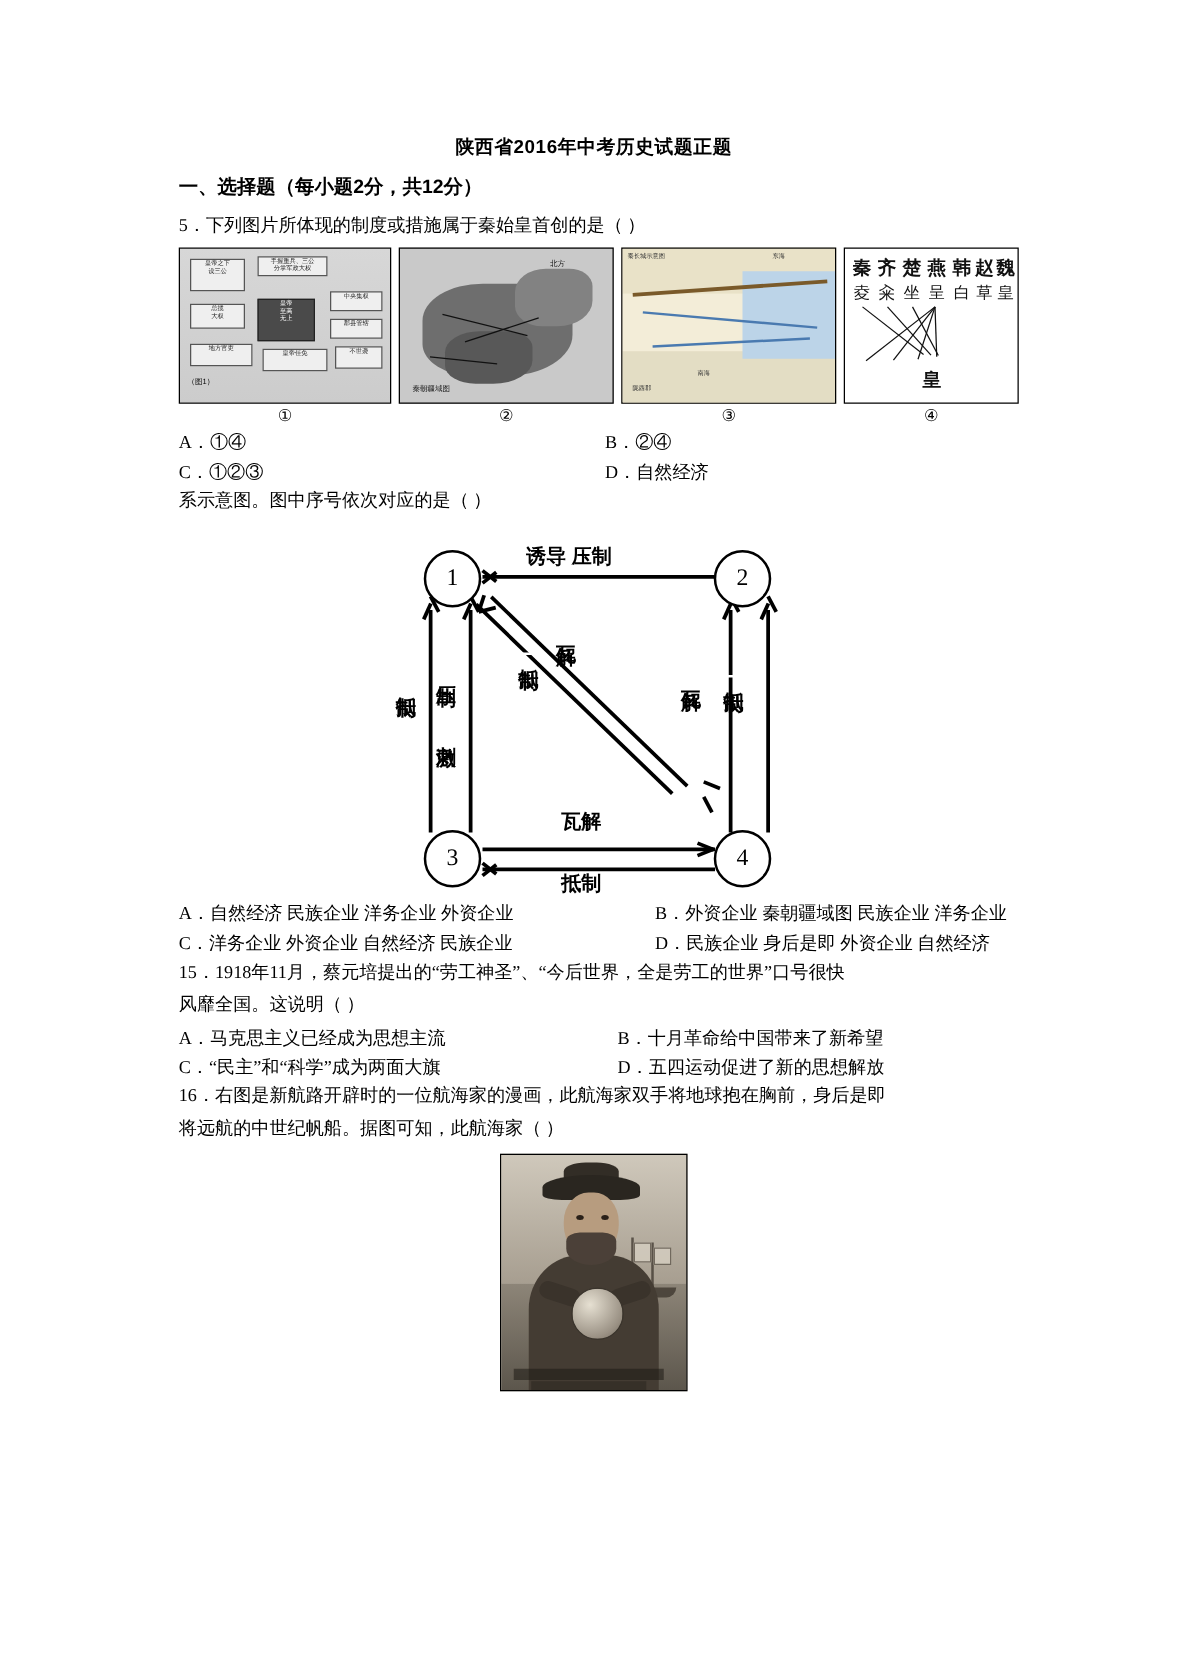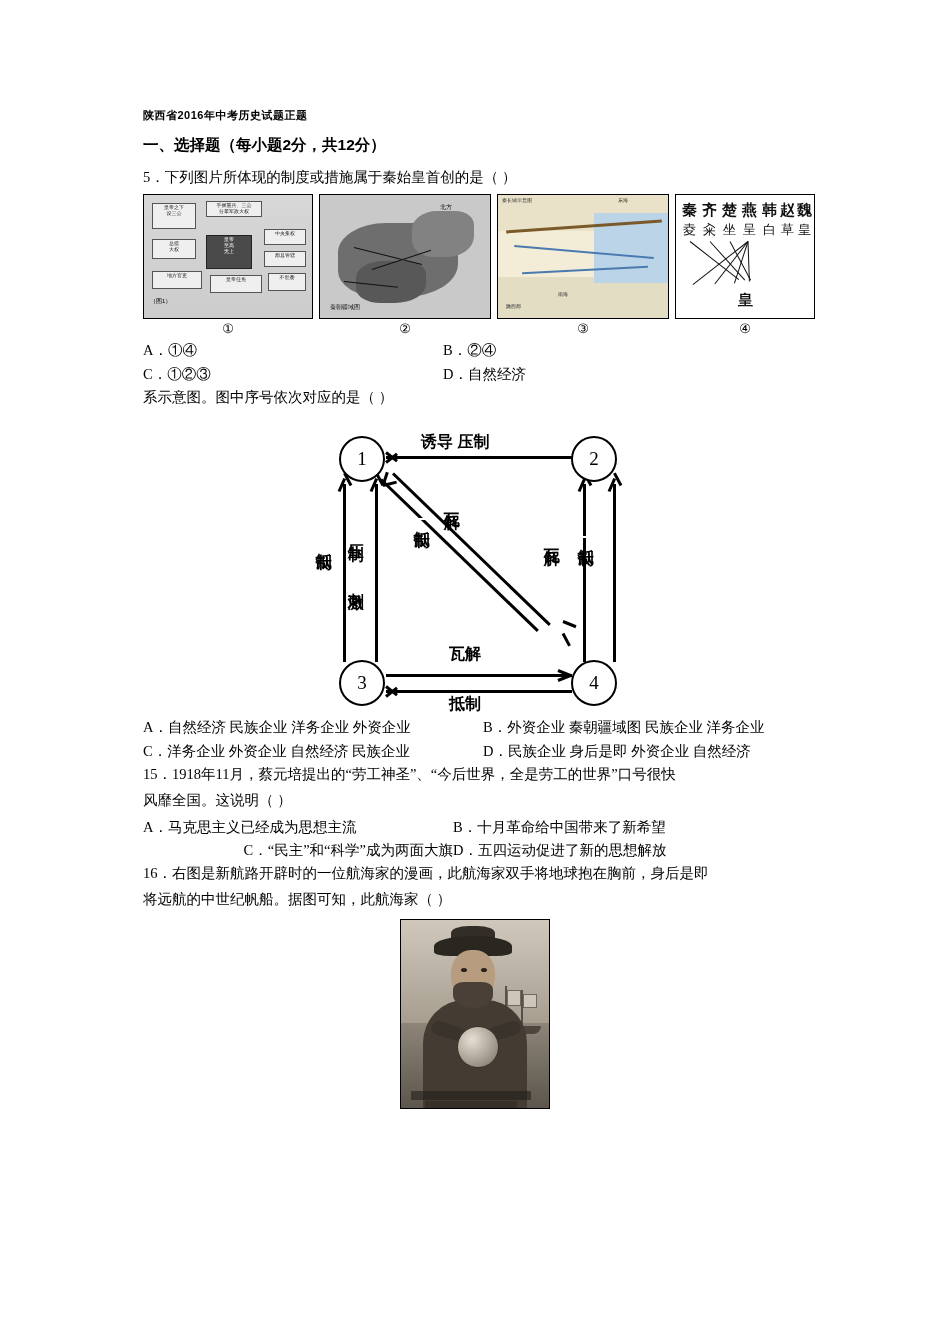--- a/index.html
+++ b/index.html
@@ -22,23 +22,23 @@
     padding: 0;
     box-sizing: border-box;
   }
   .content {
     position: absolute;
     left: 143px;
     top: 108px;
     width: 664px;
   }
   .doc-title {
-    text-align: left;
+    text-align: center;
     font-weight: bold;
-    font-size: 11px;
+    font-size: 15px;
     font-family: "Liberation Sans", sans-serif;
     margin: 0 0 12px 0;
     letter-spacing: 0.5px;
   }
   .section-head {
     font-weight: bold;
     font-size: 15.5px;
     font-family: "Liberation Sans", sans-serif;
     margin: 0 0 10px 0;
   }
@@ -150,20 +150,21 @@
     color: #e8262c;
     font-size: 14px;
     margin: 10px 0 6px 34px;
   }
   .opts {
     font-size: 14.5px;
     line-height: 1.6;
   }
   .opts .row {
     display: flex;
+    gap: 41px;
   }
   .opts .row .c1 { width: 300px; }
 
   
   .diagram {
     position: relative;
     width: 664px;
     height: 300px;
     margin: 4px 0 4px 0;
   }
@@ -464,21 +465,21 @@
 
     <div class="q-line">15．1918年11月，蔡元培提出的“劳工神圣”、“今后世界，全是劳工的世界”口号很快</div>
     <div class="q-line">风靡全国。这说明（     ）</div>
 
     <div class="opts">
       <div class="row">
         <div class="c1" style="width:310px;">A．马克思主义已经成为思想主流</div>
         <div>B．十月革命给中国带来了新希望</div>
       </div>
       <div class="row">
-        <div class="c1" style="width:310px;text-align:right;">C．“民主”和“科学”成为两面大旗</div>
+        <div class="c1" style="width:310px;">C．“民主”和“科学”成为两面大旗</div>
         <div>D．五四运动促进了新的思想解放</div>
       </div>
     </div>
 
     <div class="q-line">16．右图是新航路开辟时的一位航海家的漫画，此航海家双手将地球抱在胸前，身后是即</div>
     <div class="q-line">将远航的中世纪帆船。据图可知，此航海家（      ）</div>
 
     <div class="portrait-wrap">
       <div class="portrait">
         <div class="sky"></div>

